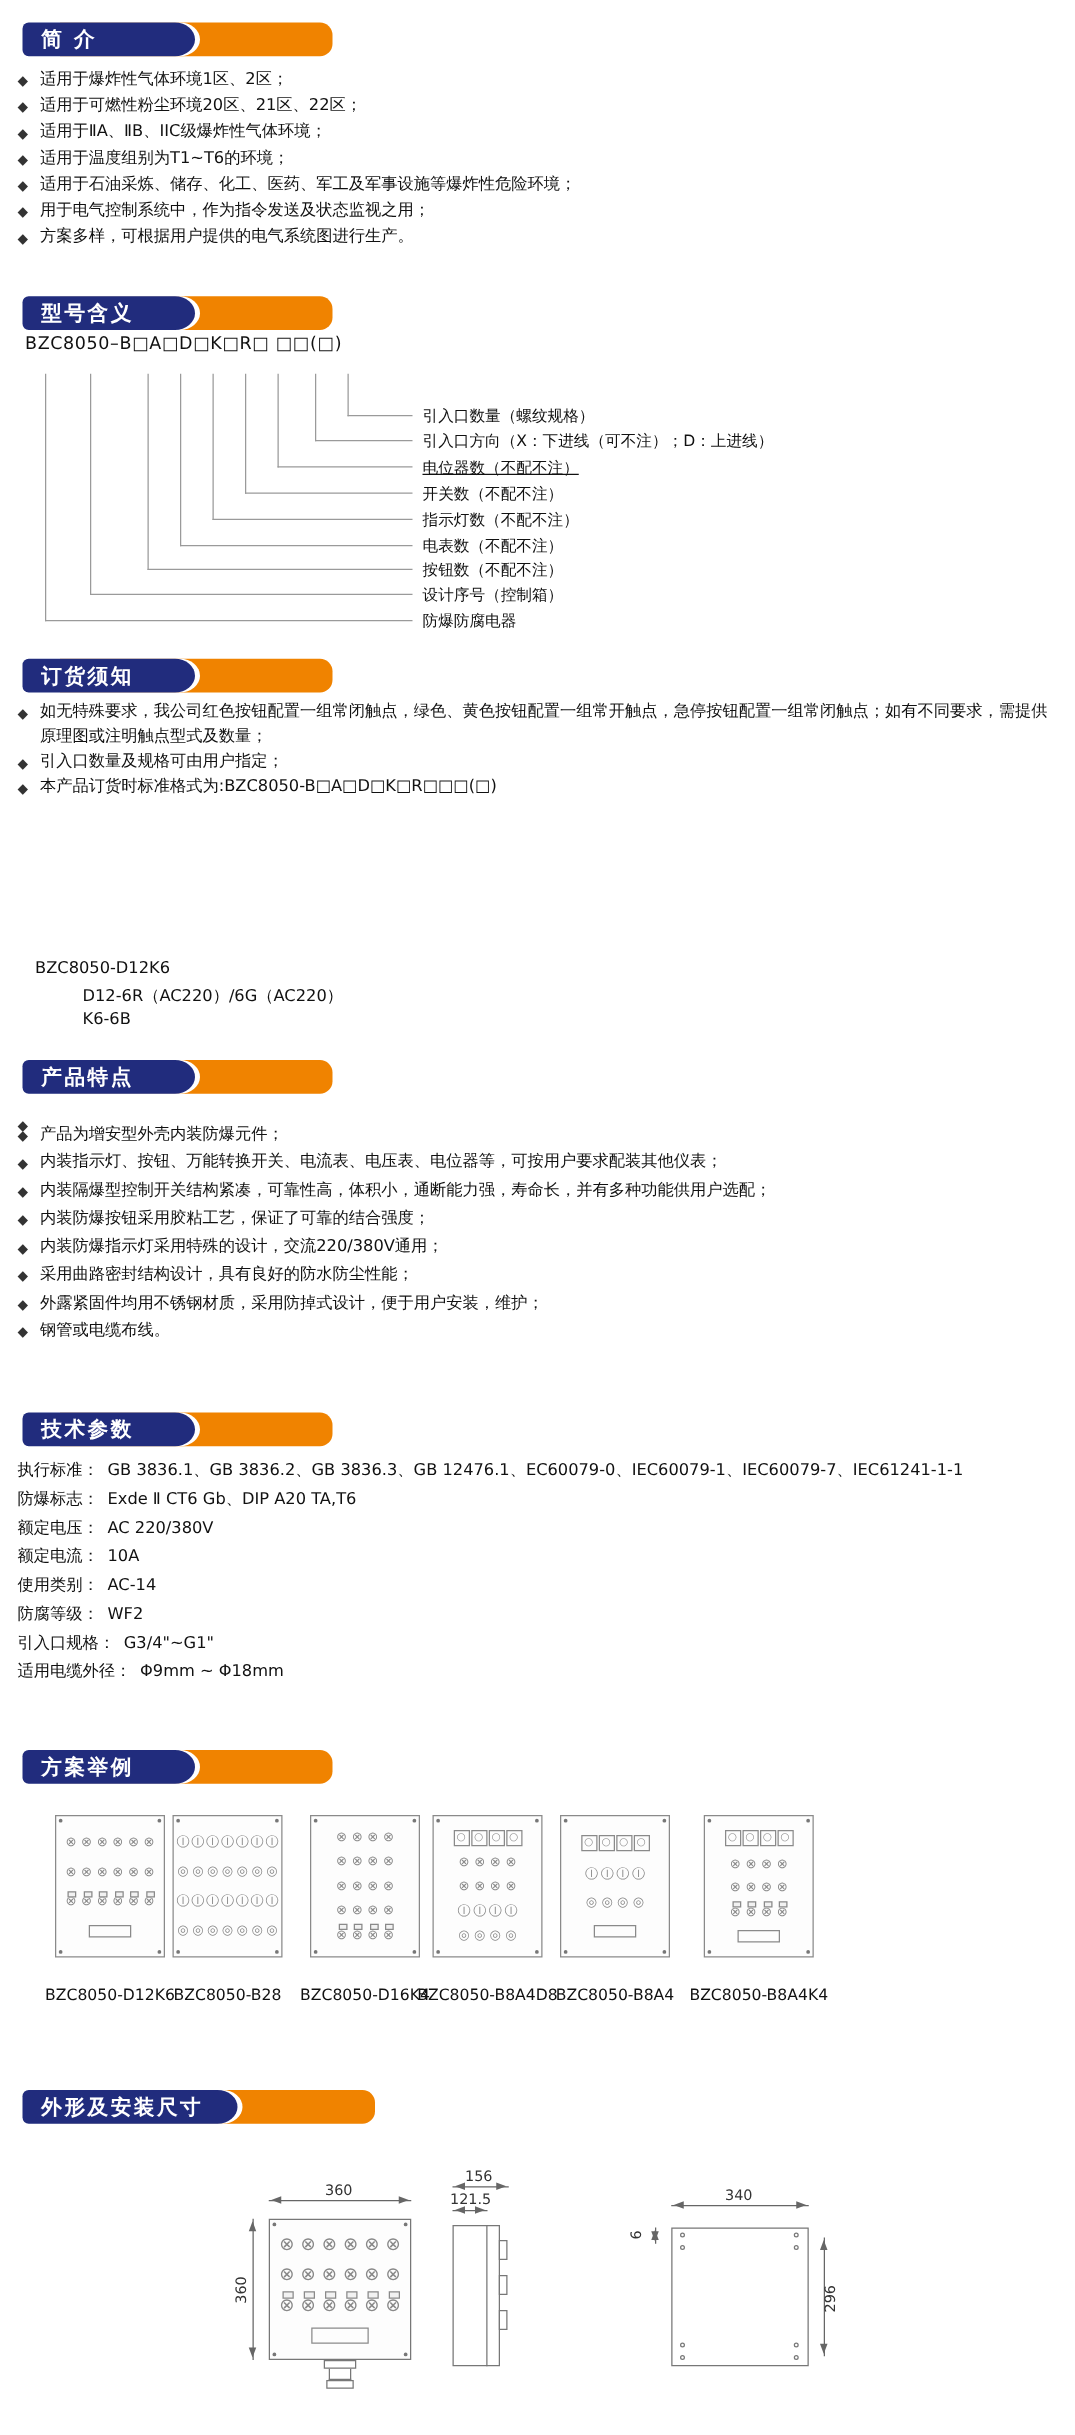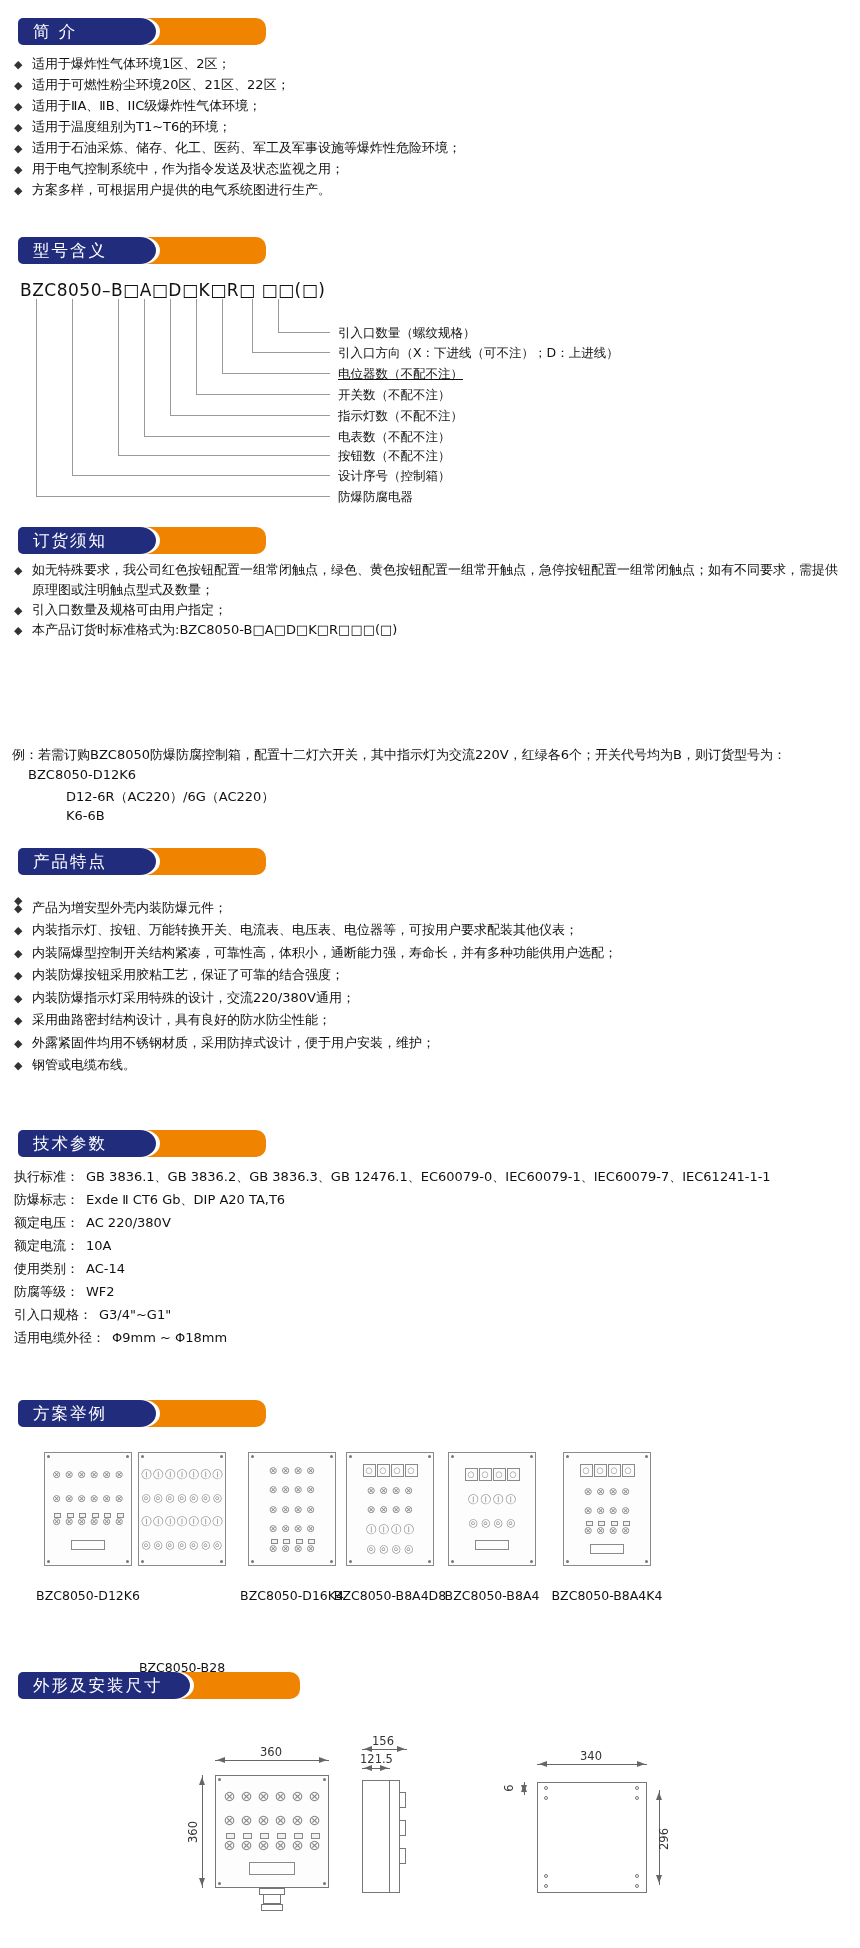--- a/index.html
+++ b/index.html
@@ -5,33 +5,33 @@
   * { margin:0; padding:0; box-sizing:border-box; }
   body { font-family:"DejaVu Sans","Liberation Sans",sans-serif; background:#f2f2f2; }
   .page { position:relative; width:860px; height:1948px; background:#ffffff; margin:0 auto; overflow:hidden; color:#1a1a1a; }
 
   
   .banner { position:absolute; left:18px; width:248px; height:27px; }
   .banner.wide { width:282px; }
   .hdr-orange { position:absolute; left:30px; right:0; top:0; height:100%; background:#f08300; border-radius:0 10px 10px 0; }
   .hdr-navy { position:absolute; left:0; top:0; height:100%; width:138px; background:#212c7d;
               border-radius:5px 16px 16px 5px / 5px 50% 50% 5px; box-shadow:4px 0 0 #ffffff;
-              display:flex; align-items:center; padding-left:15px; color:#fff; font-weight:normal;
+              display:flex; align-items:center; padding-left:15px; color:#fff; font-weight:bold;
               font-size:16.5px; letter-spacing:2px; z-index:2; white-space:nowrap; }
   .banner.wide .hdr-navy { width:172px; }
 
   
   .bullets { position:absolute; left:14px; width:836px; list-style:none; }
   .bullets li { position:relative; padding-left:18px; font-size:13px; line-height:15px; margin-bottom:6px; color:#111; }
   .bullets li .dia { position:absolute; left:0; top:1px; font-size:11px; color:#333; }
   .bullets.feat li { margin-bottom:7.5px; }
   .bullets.ord li { line-height:20px; margin-bottom:0; }
 
   
-  .model-code { position:absolute; left:20px; top:280px; font-size:17px; letter-spacing:0.5px; color:#111; }
+  .model-code { position:absolute; left:20px; top:267px; font-size:14px; letter-spacing:0.5px; color:#111; }
   #model-diagram { position:absolute; left:0; top:297px; width:860px; height:214px; }
   .mline { position:absolute; border-left:1px solid #9a9a9a; border-bottom:1px solid #9a9a9a; }
   .mlabel { position:absolute; font-size:12.5px; color:#111; white-space:nowrap; }
 
   
   .fmt { position:absolute; left:238px; top:642px; list-style:none; }
   .fmt li { font-size:13px; line-height:14px; margin-bottom:7.5px; color:#111; }
   .exline { position:absolute; font-size:13px; color:#111; white-space:nowrap; }
 
   
@@ -132,21 +132,20 @@
     <div class="hdr-orange"></div>
     <div class="hdr-navy">
       <span>订货须知</span>
     </div>
   </div>
   <ul class="bullets ord" style="top:560px">
       <li><span class="dia">◆</span><span>如无特殊要求，我公司红色按钮配置一组常闭触点，绿色、黄色按钮配置一组常开触点，急停按钮配置一组常闭触点；如有不同要求，需提供原理图或注明触点型式及数量；</span></li>
       <li><span class="dia">◆</span><span>引入口数量及规格可由用户指定；</span></li>
       <li><span class="dia">◆</span><span>本产品订货时标准格式为:BZC8050-B□A□D□K□R□□□(□)</span></li>
     </ul>
-  <div class="exline" style="left:12px;top:746px">例：若需订购BZC8050防爆防腐控制箱，配置十二灯六开关，其中指示灯为交流220V，红绿各6个；开关代号均为B，则订货型号为：</div>
   <div class="exline" style="left:28px;top:767px">BZC8050-D12K6</div>
   <div class="exline" style="left:66px;top:788px">D12-6R（AC220）/6G（AC220）</div>
   <div class="exline" style="left:66px;top:808px">K6-6B</div>
 
   <div class="banner" style="top:848px">
     <div class="hdr-orange"></div>
     <div class="hdr-navy">
       <span>产品特点</span>
     </div>
   </div>
@@ -380,21 +379,21 @@
         <span class="sy sw">⊗</span>
         <span class="sy sw">⊗</span>
       </div>
       <div class="plate"></div>
       <span class="screw tl"></span>
       <span class="screw tr"></span>
       <span class="screw bl"></span>
       <span class="screw br"></span>
     </div>
   <div class="cap" style="left:18px;top:1588px">BZC8050-D12K6</div>
-  <div class="cap" style="left:112px;top:1660px">BZC8050-B28</div>
+  <div class="cap" style="left:112px;top:1588px">BZC8050-B28</div>
   <div class="cap" style="left:222px;top:1588px">BZC8050-D16K4</div>
   <div class="cap" style="left:320px;top:1588px">BZC8050-B8A4D8</div>
   <div class="cap" style="left:422px;top:1588px">BZC8050-B8A4</div>
   <div class="cap" style="left:537px;top:1588px">BZC8050-B8A4K4</div>
 
   <div class="banner wide" style="top:1672px">
     <div class="hdr-orange"></div>
     <div class="hdr-navy">
       <span>外形及安装尺寸</span>
     </div>

